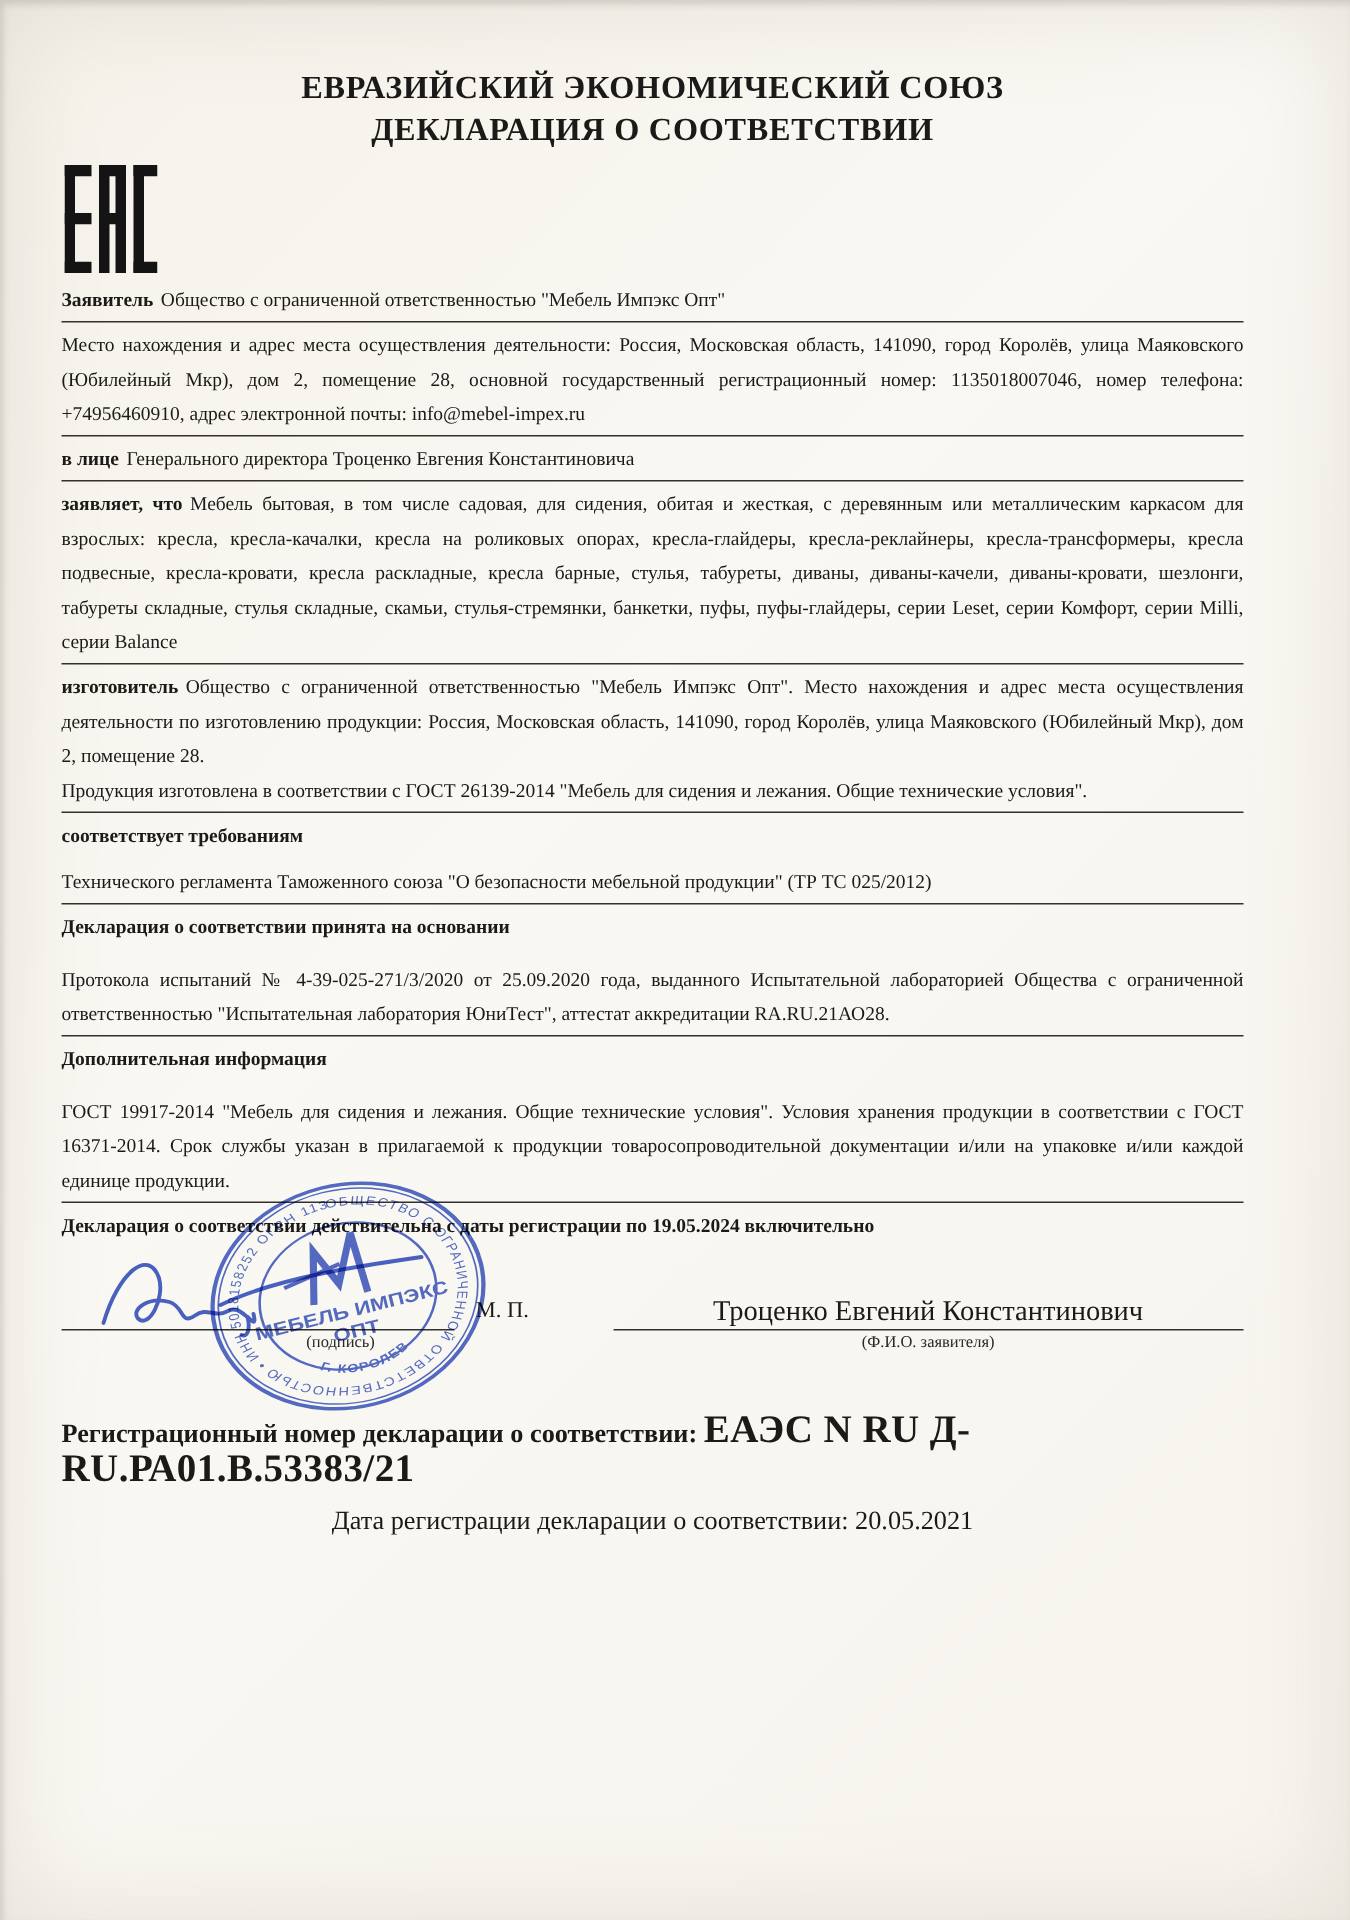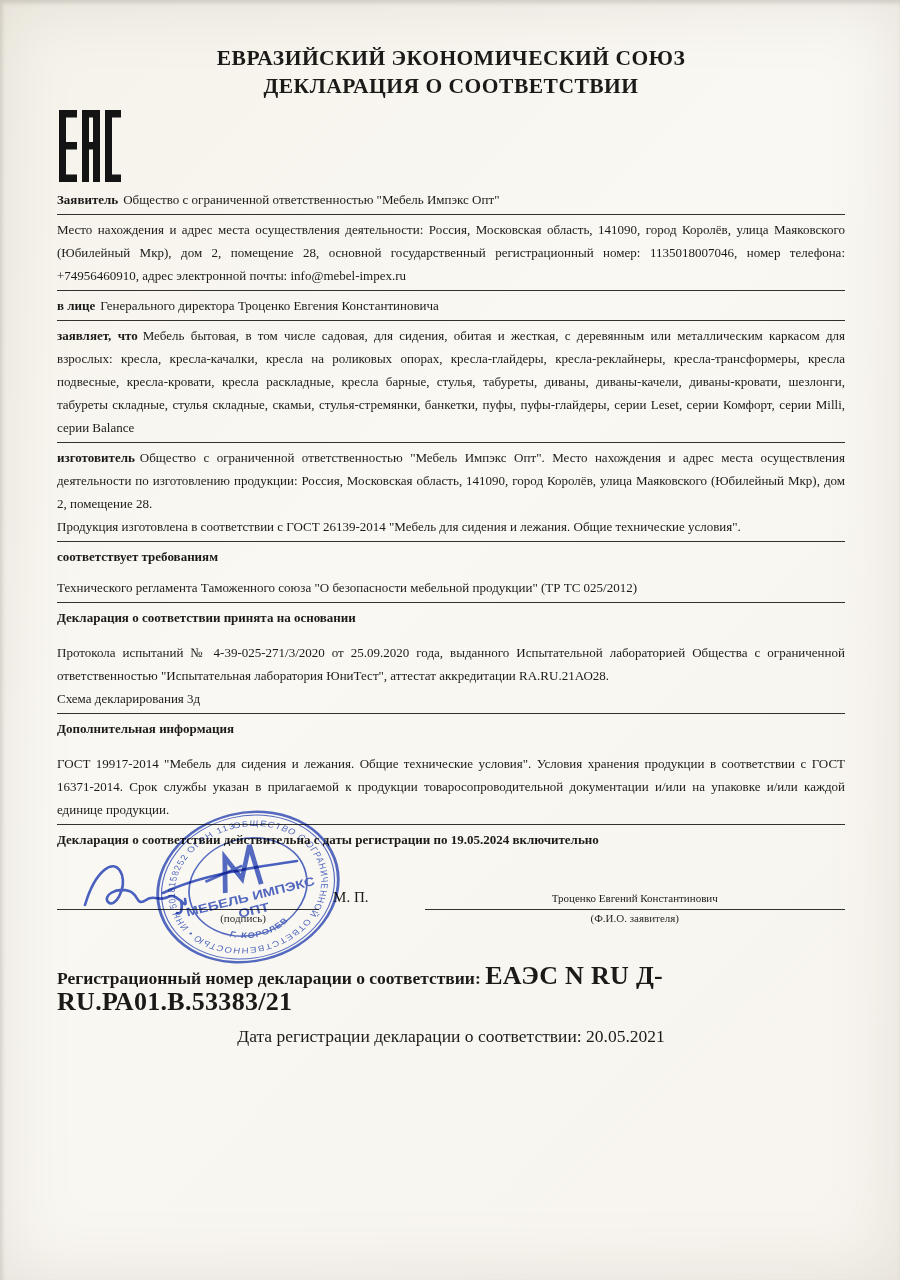--- a/index.html
+++ b/index.html
@@ -6,39 +6,39 @@
   .page{
     position:relative;width:900px;height:1280px;margin:0 auto;
     background:linear-gradient(135deg,#f5f2ea 0%,#faf8f3 40%,#f7f4ee 100%);
     font-family:"Liberation Serif","DejaVu Serif",serif;
     color:#1b1a18;overflow:hidden;
   }
   .page::before{
     content:"";position:absolute;inset:0;pointer-events:none;
     box-shadow:inset 0 0 70px rgba(140,130,110,.18), inset 2px 3px 4px rgba(110,105,95,.22);
   }
-  .content{position:absolute;left:57px;top:44px;width:788px;}
+  .content{position:absolute;left:41px;top:44px;width:788px;}
   .title{margin:0;text-align:center;font-size:21.5px;font-weight:bold;line-height:28px;letter-spacing:.5px;}
   .eac{margin:10px 0 6px 2px;height:72px;}
   p{margin:0;font-size:13px;line-height:23px;text-align:justify;}
   p b{margin-right:5px;}
   .rule{border-top:1.7px solid #33312e;margin:3px 0 3px;height:0;}
   .heading{font-weight:bold;text-align:left;}
   .gap8{margin-top:8px;}
   .gap12{margin-top:12px;}
   .noju{text-align:left;}
   .sig-block{position:relative;margin-top:34px;}
   .sig-row{display:flex;align-items:flex-end;}
   .sig-left{width:278px;}
   .sig-line{border-bottom:1.6px solid #33312e;height:24px;}
   .sig-caption{font-size:11px;text-align:center;padding-top:2px;color:#2a2927;}
   .sig-left .sig-caption{padding-left:110px;}
   .sig-mp{font-size:15px;margin:0 0 18px 14px;white-space:nowrap;}
   .sig-right{width:446px;margin-left:56px;}
-  .sig-name{font-size:11px;text-align:center;line-height:22px;}
+  .sig-name{font-size:19px;text-align:center;line-height:22px;}
   .footer-reg{margin-top:40px;font-weight:bold;font-size:17.5px;text-align:left;}
   .footer-reg .num{font-size:26px;letter-spacing:.3px;}
   .footer-date{margin-top:9px;font-weight:normal;font-size:17.5px;text-align:center;}
   .stamp-wrap{
     position:absolute;left:95px;top:-76px;width:192px;height:156px;
     transform:rotate(-14deg);opacity:.88;mix-blend-mode:multiply;pointer-events:none;
   }
   .sig-scrawl{position:absolute;left:8px;top:-44px;width:290px;height:90px;mix-blend-mode:multiply;pointer-events:none;}
   .stamp-txt{font-family:"Liberation Sans","DejaVu Sans",sans-serif;}
 </style>
@@ -97,21 +97,20 @@
     </p>
     <p>Продукция изготовлена в соответствии с ГОСТ 26139-2014 "Мебель для сидения и лежания. Общие технические условия".</p>
     <div class="rule"></div>
 
     <p class="heading">соответствует требованиям</p>
     <p class="gap8">Технического регламента Таможенного союза "О безопасности мебельной продукции" (ТР ТС 025/2012)</p>
     <div class="rule"></div>
 
     <p class="heading">Декларация о соответствии принята на основании</p>
     <p class="gap12">Протокола испытаний № 4-39-025-271/3/2020 от 25.09.2020 года, выданного Испытательной лабораторией Общества с ограниченной ответственностью "Испытательная лаборатория ЮниТест", аттестат аккредитации RA.RU.21АО28.</p>
-    <p class="noju">Схема декларирования 3д</p>
     <div class="rule"></div>
 
     <p class="heading">Дополнительная информация</p>
     <p class="gap12">ГОСТ 19917-2014 "Мебель для сидения и лежания. Общие технические условия". Условия хранения продукции в соответствии с ГОСТ 16371-2014. Срок службы указан в прилагаемой к продукции товаросопроводительной документации и/или на упаковке и/или каждой единице продукции.</p>
     <div class="rule"></div>
 
     <p class="heading">Декларация о соответствии  действительна с даты регистрации по 19.05.2024 включительно</p>
 
     <div class="sig-block">
 

